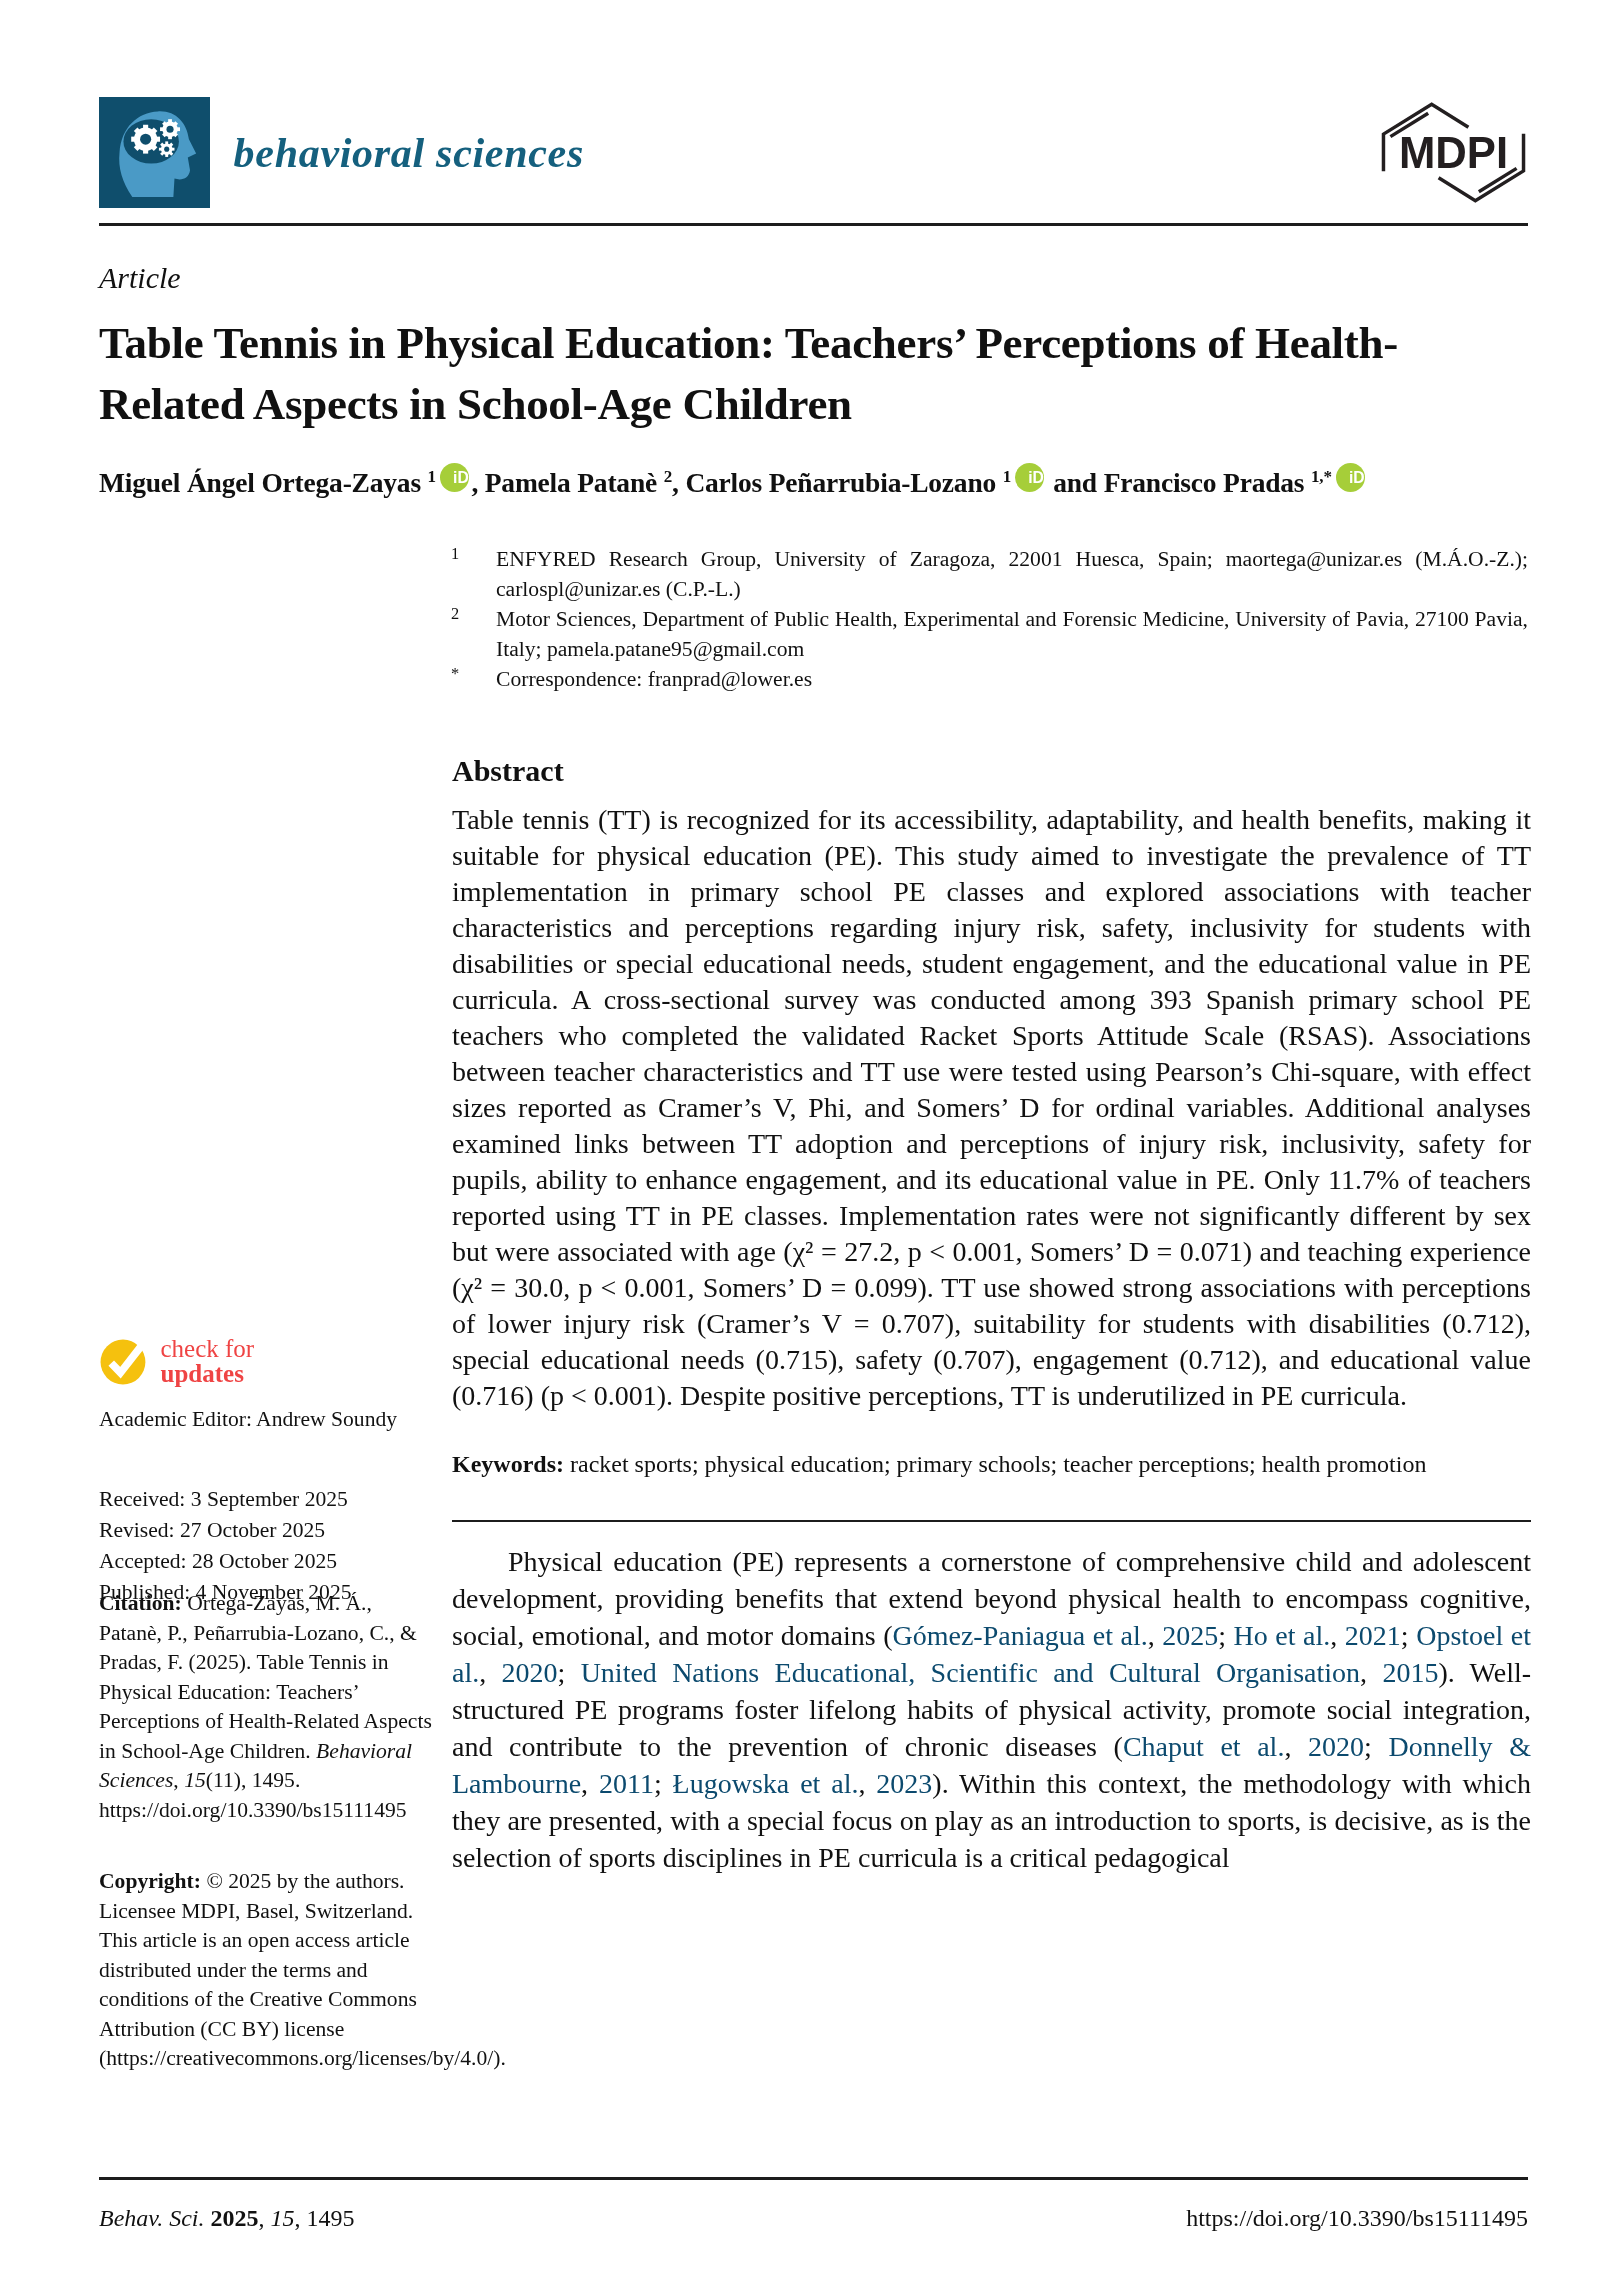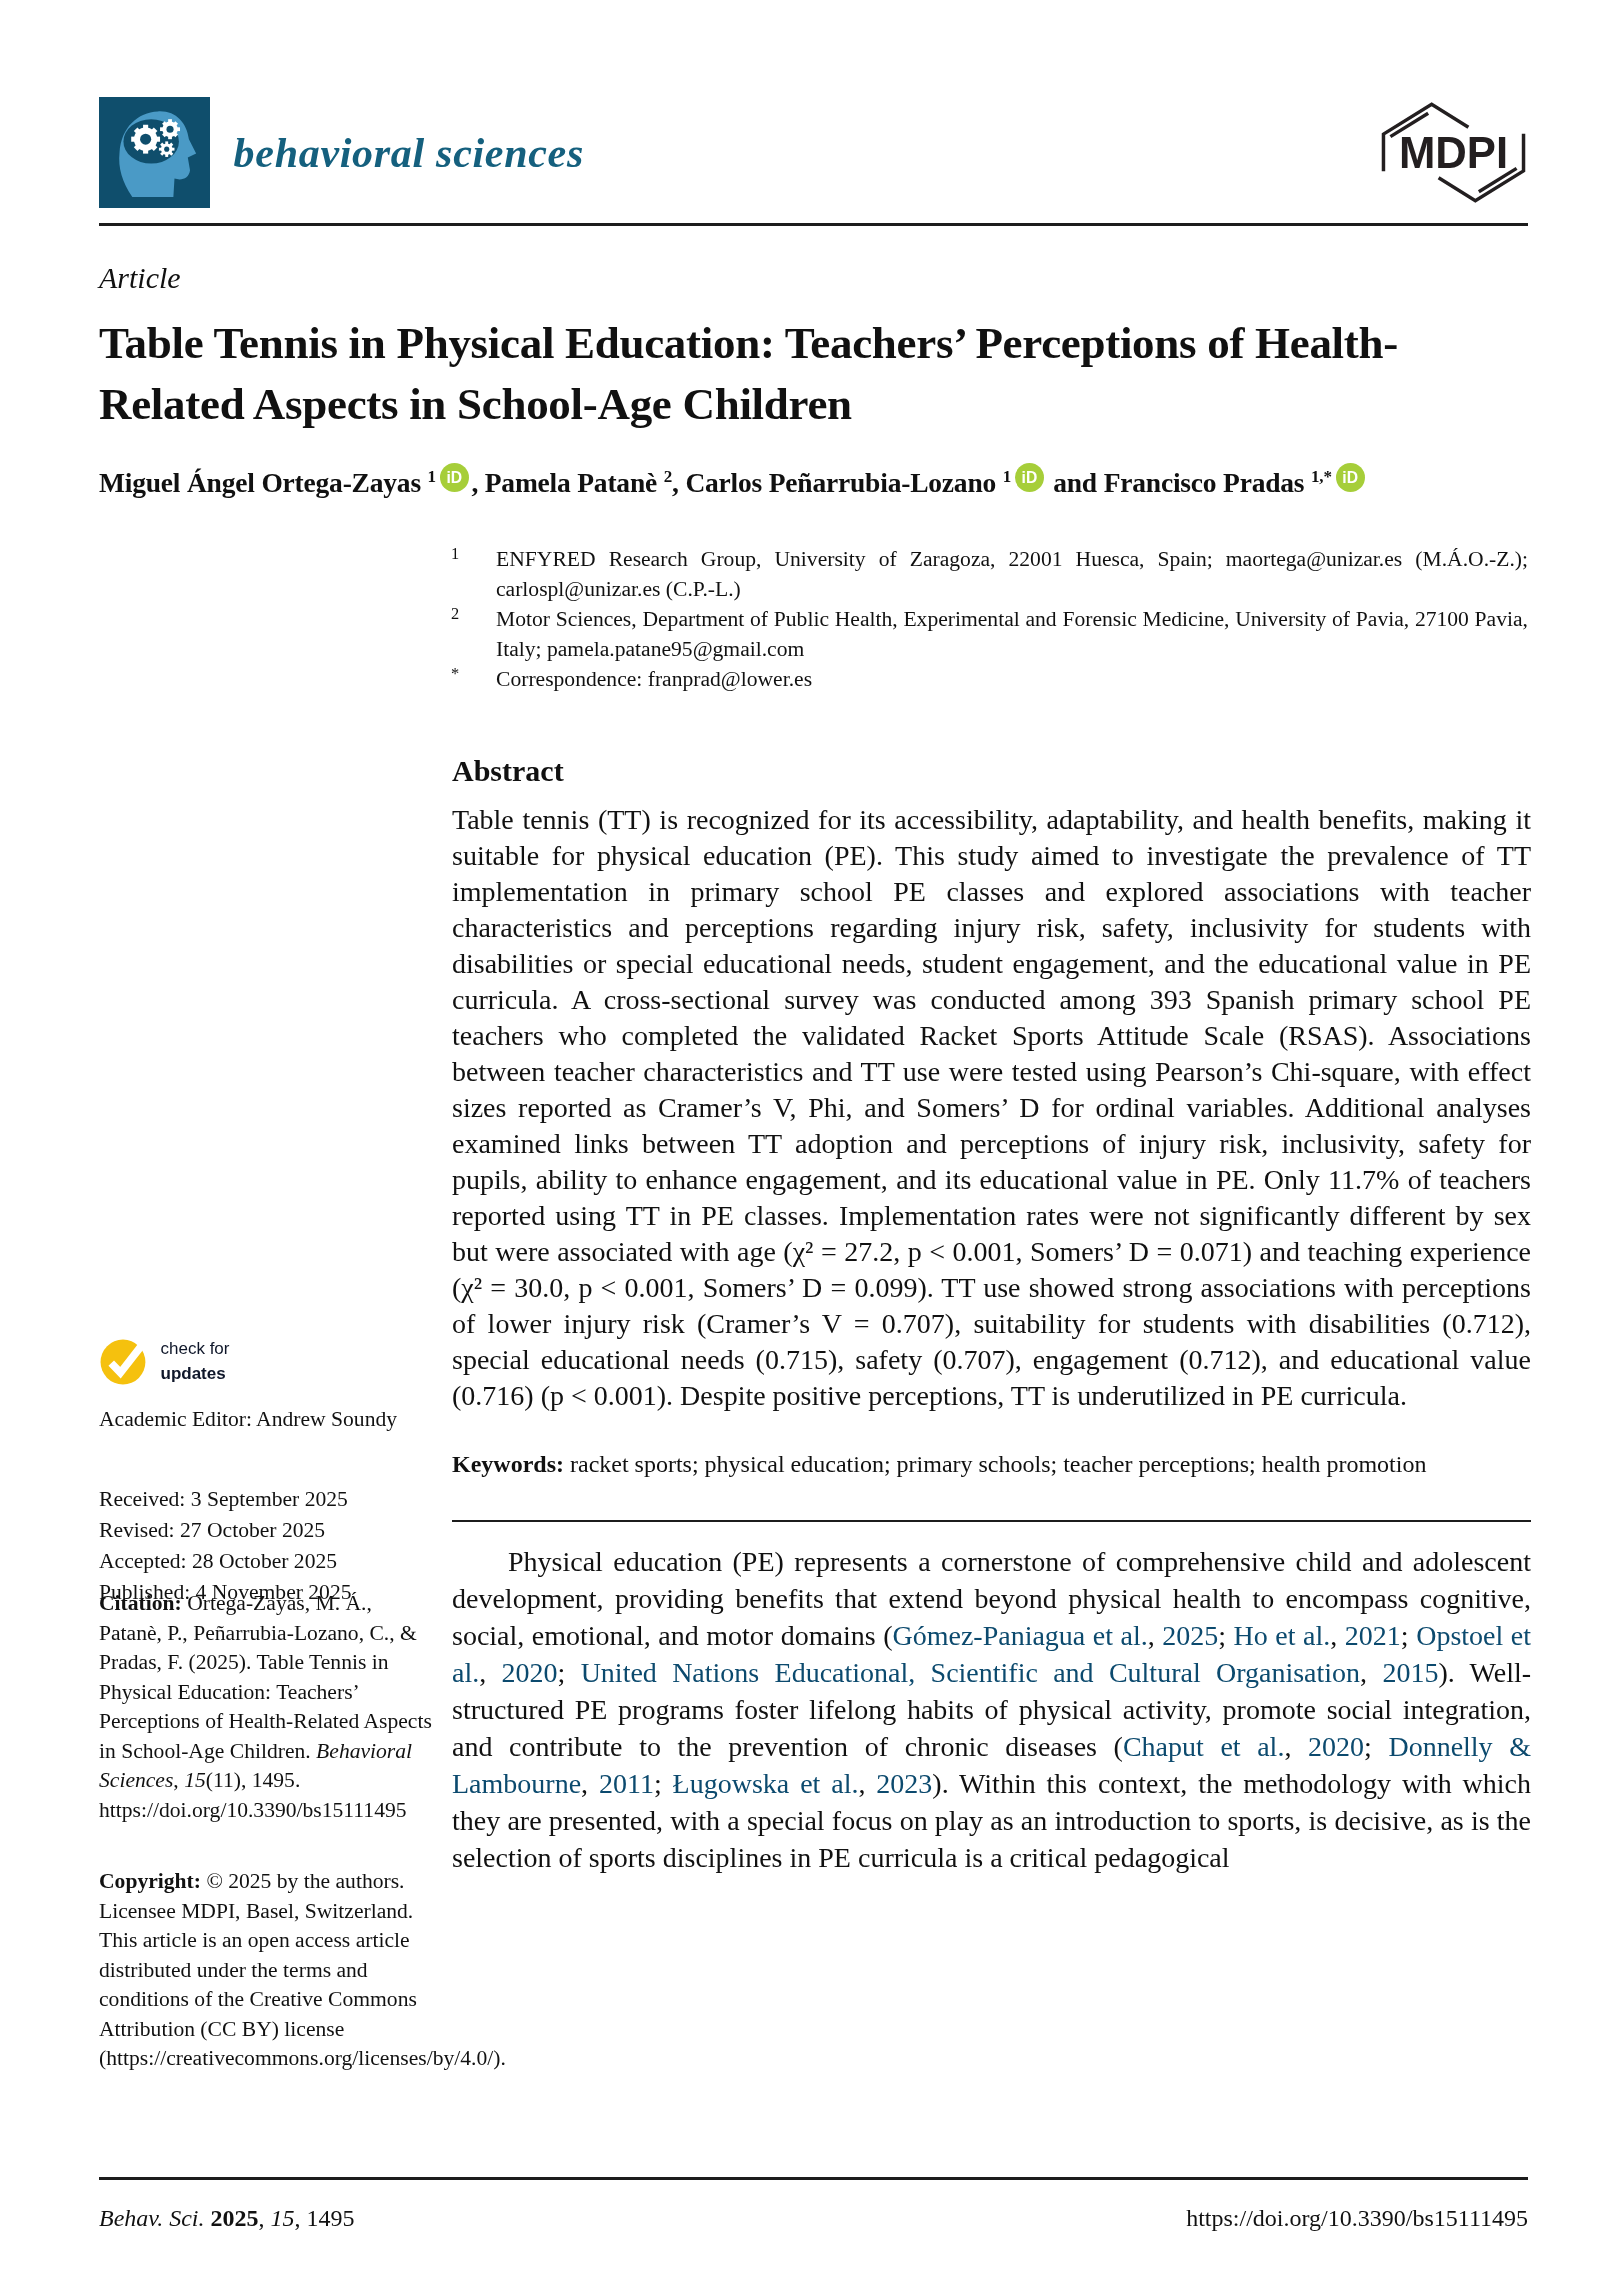--- a/index.html
+++ b/index.html
@@ -31,39 +31,39 @@
   #abstract-heading { font-size:30px; font-weight:bold; }
   #abstract-text { margin-top:14px; font-size:28px; line-height:36px; text-align:justify; }
   #keywords { margin-top:32px; font-size:24px; line-height:36px; text-align:justify; }
   #rule-mid { margin-top:38px; width:100%; height:2px; background:#1c1c1c; }
   #intro-heading { margin-top:60px; font-size:33px; font-weight:bold; }
   #intro-paragraph { margin-top:21px; font-size:28px; line-height:37px; text-align:justify; text-indent:56px; }
   
   .sidebar { position:absolute; left:99px; width:333px; }
   #badge { top:1335px; display:flex; align-items:center; }
   #badge-icon { width:51px; height:51px; flex:0 0 51px; }
-  #badge-text { margin-left:10.5px; font-family:Liberation Sans, sans-serif; font-size:17px; line-height:25px; color:#0f172a; }
+  #badge-text { margin-left:10.5px; font-family:Liberation Serif, serif; font-size:25px; line-height:25px; color:#ef4444; }
   #badge-line2 { font-weight:bold; }
   #academic-editor { top:1405px; font-size:21.6px; line-height:29px; }
   #dates { top:1448px; font-size:21.6px; line-height:31px;margin-top:36px; }
   #citation-block  { top:1589px; font-size:21.6px; line-height:29.5px; }
   #copyright-block { top:1867px; font-size:21.6px; line-height:29.5px; }
   
   #footer-left  { position:absolute; left:99px;  top:2205px; font-size:24px; }
   #footer-right { position:absolute; left:779px; top:2205px; width:749px; text-align:right; font-size:24px; }
   
   .sg-plain {}
   .sg-bold { font-weight:bold; }
   .sg-italic { font-style:italic; }
   .sg-link { color:#0c4a6e; }
   sup.sg-sup { font-size:0.62em; line-height:0; }
   .sg-orcid-icon {
     display:inline-block; width:29px; height:29px; border-radius:50%;
     background:#a6ce39; color:#fff; font-family:"Liberation Sans", sans-serif;
-    font-size:15.7px; font-weight:bold; font-style:normal; text-align:center; line-height:29px;
+    font-size:15.7px; font-weight:bold; font-style:normal; text-align:right; line-height:29px;
     vertical-align:9.2px; margin:0 2.6px 0 3.9px; letter-spacing:0;
   }
 </style>
 </head>
 <body>
 
 <div id="page">
 
   <div id="header">
     <div id="brand">

